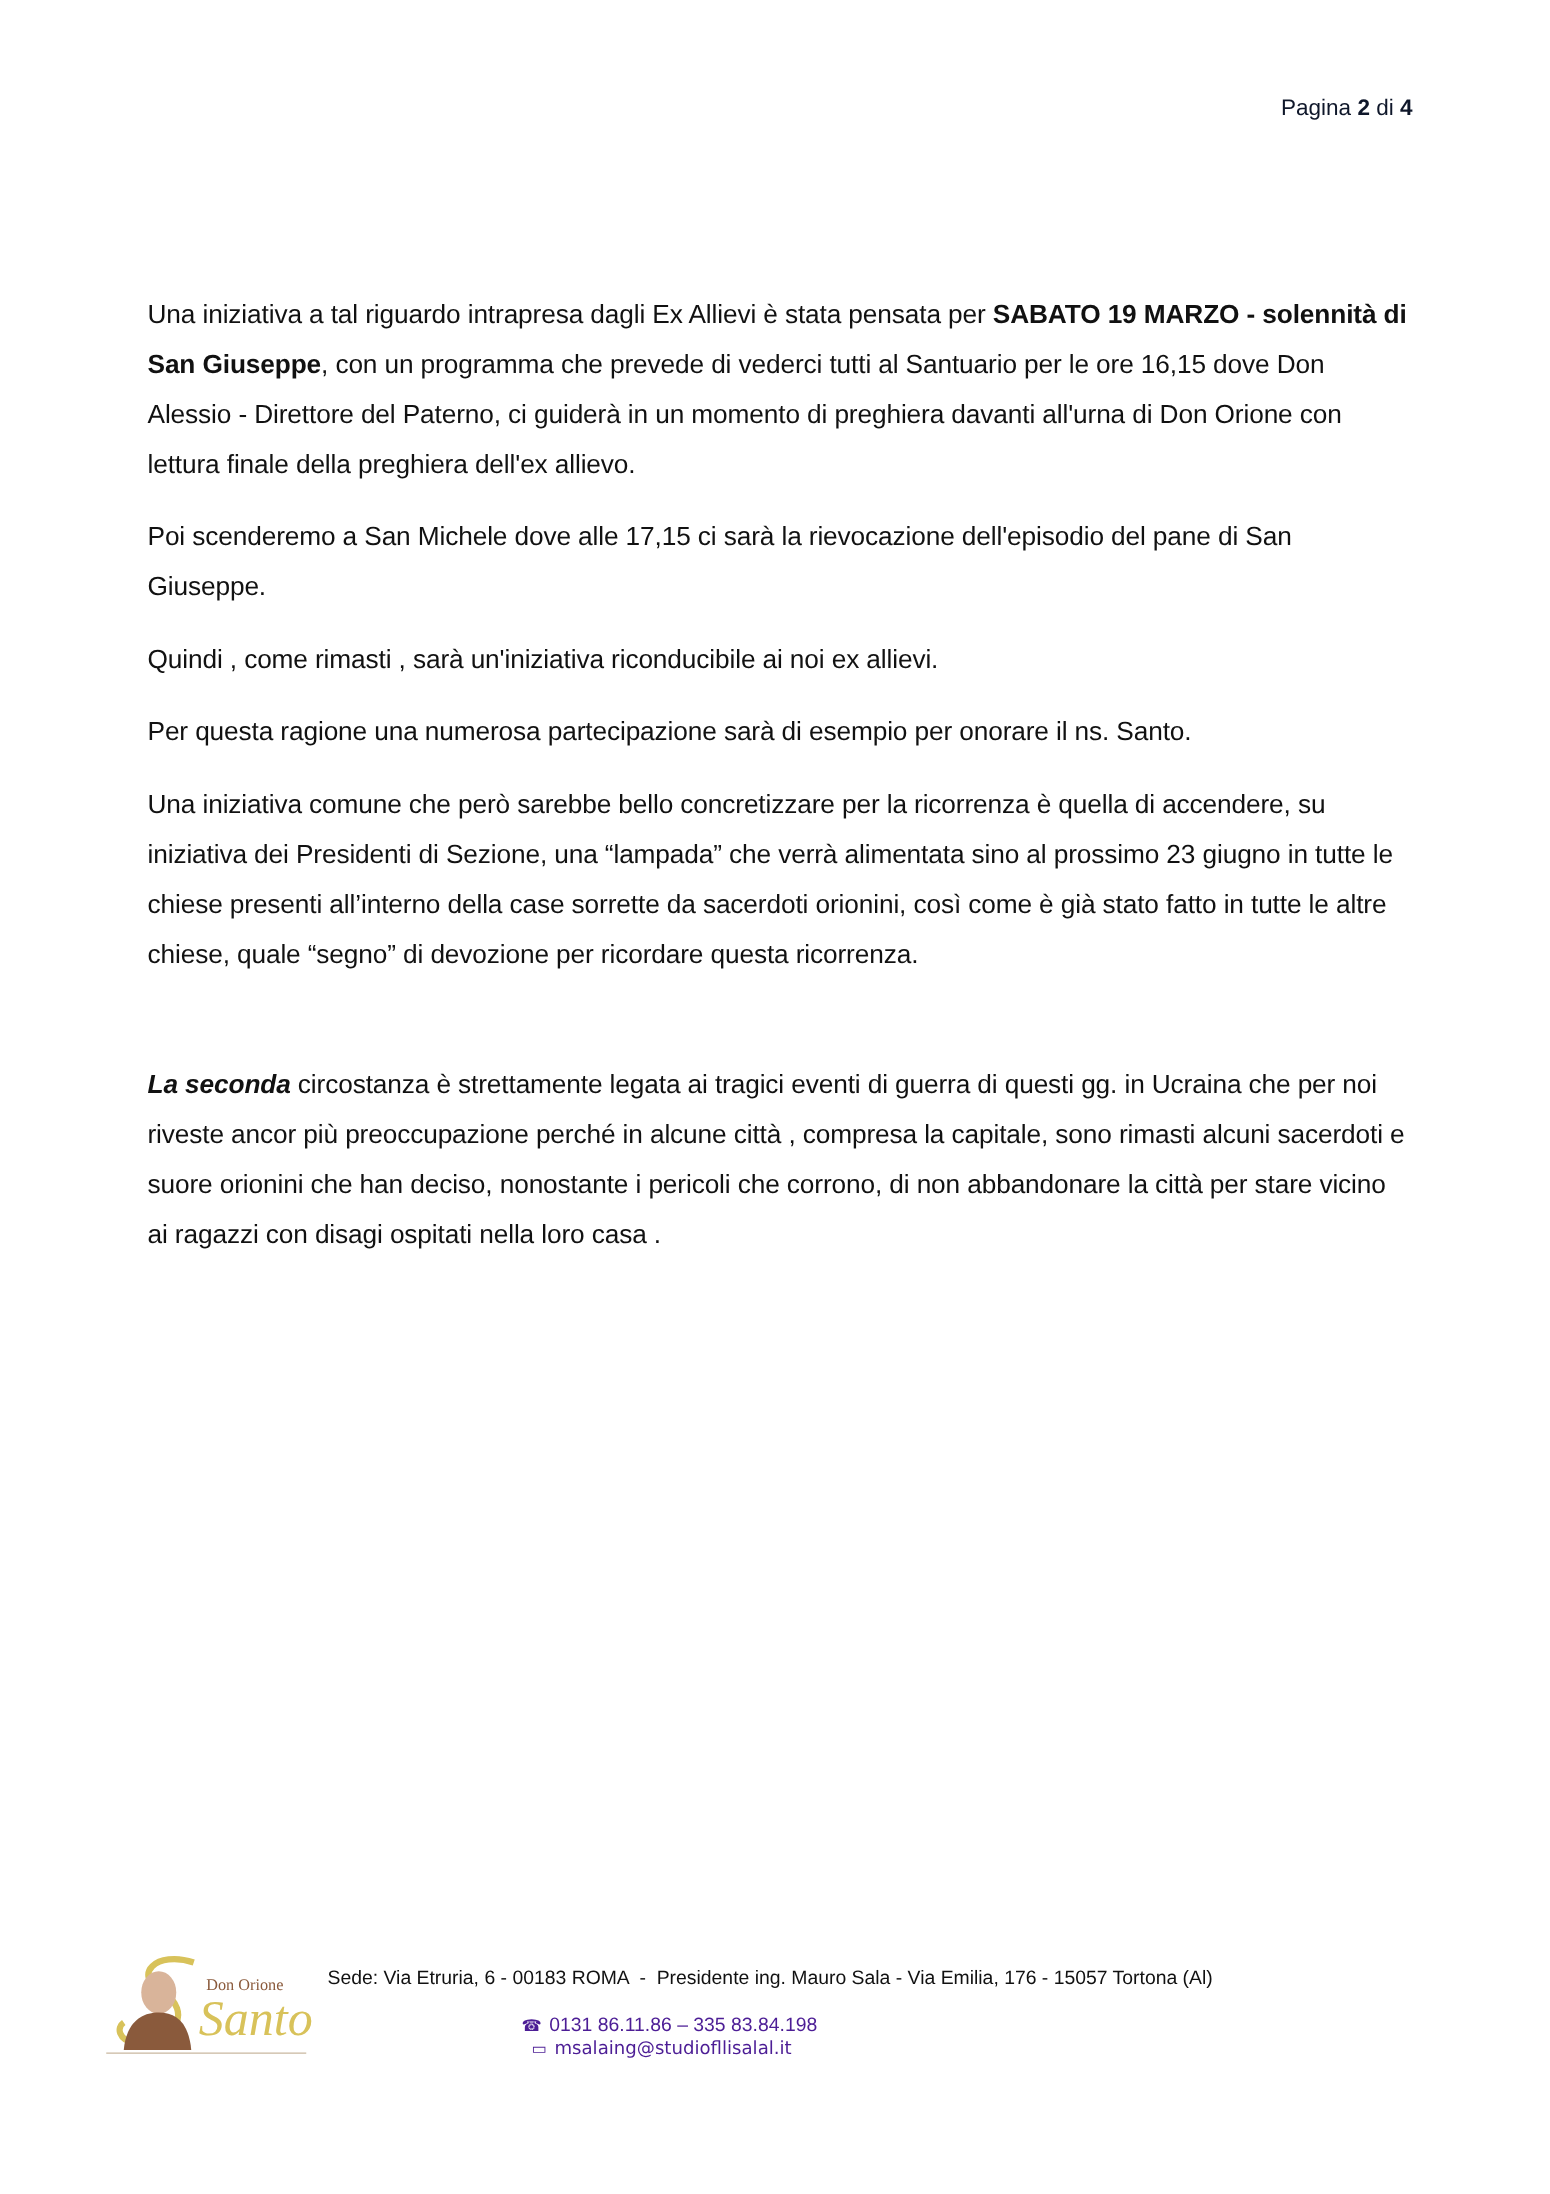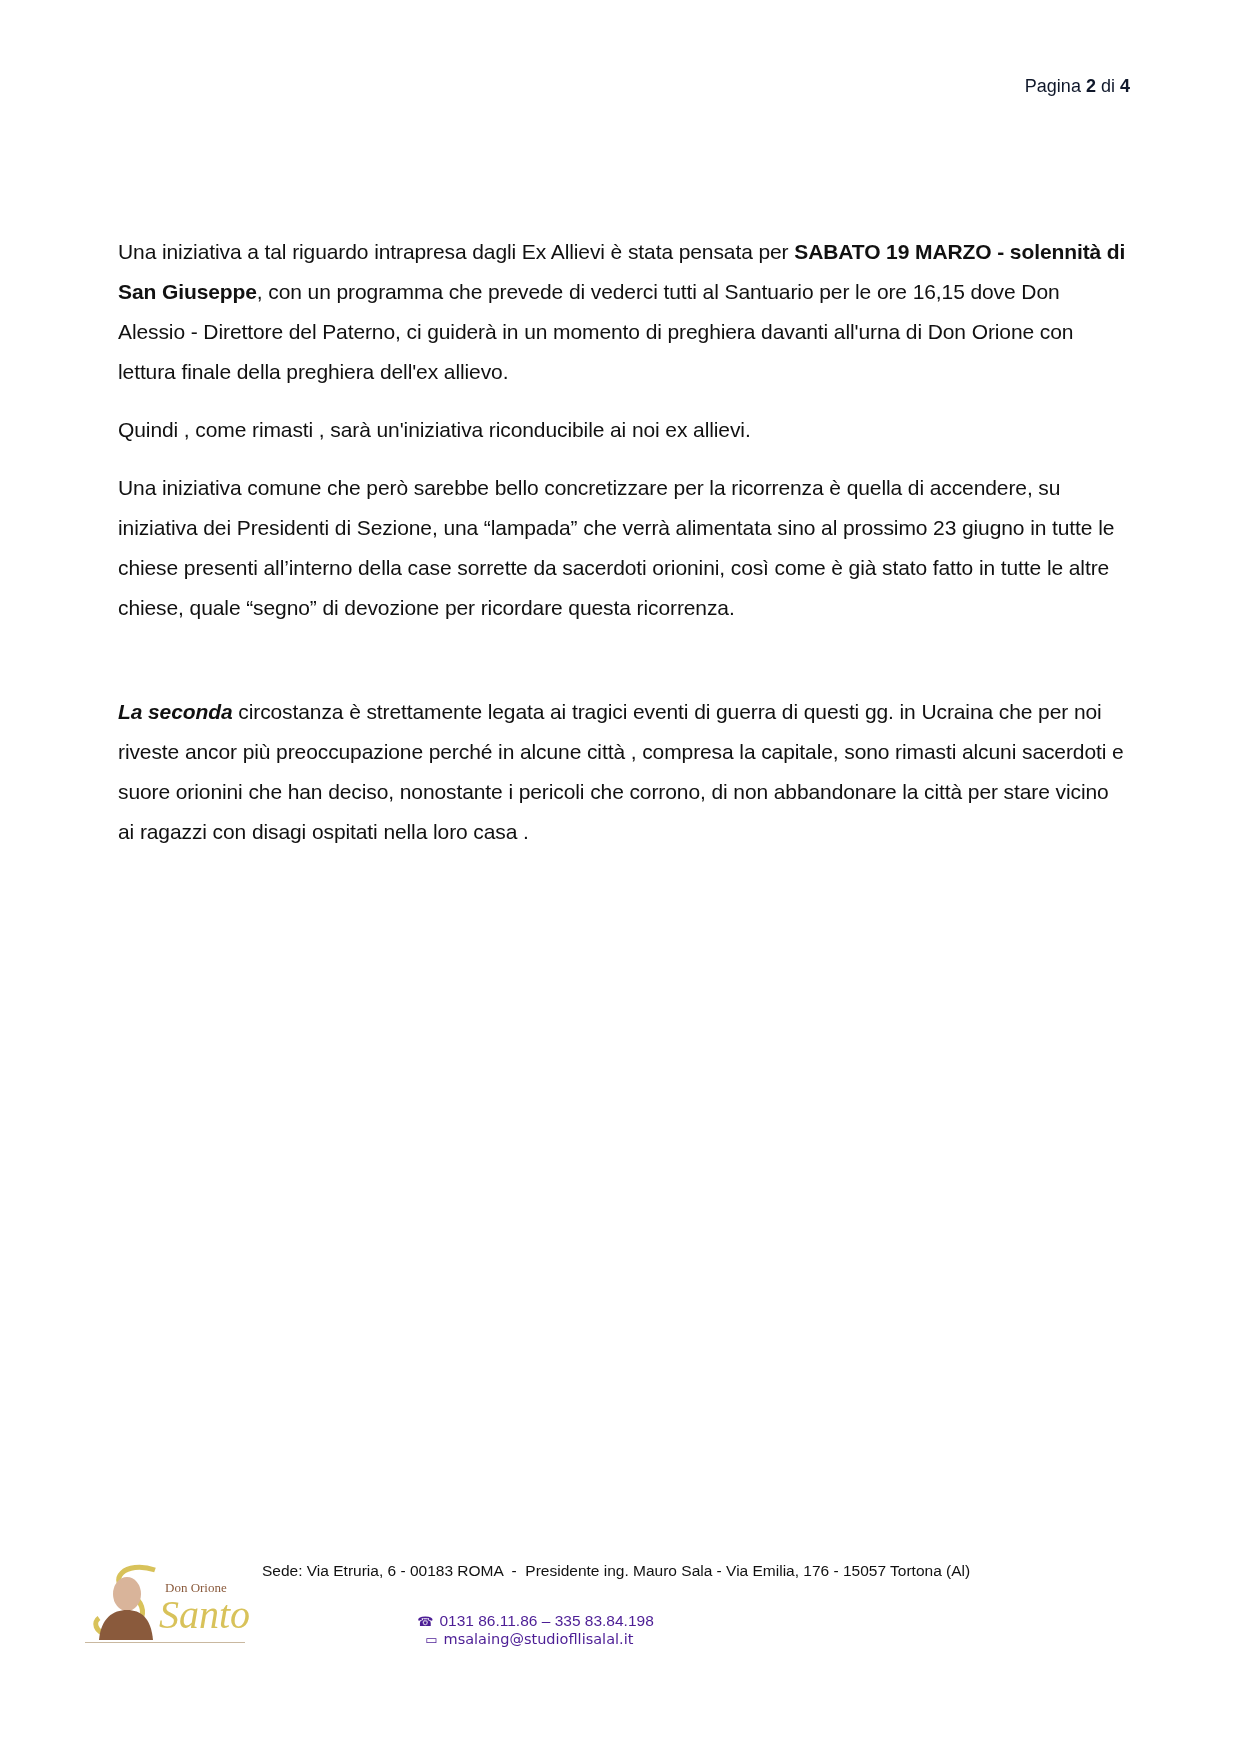--- a/index.html
+++ b/index.html
@@ -16,21 +16,21 @@
     }
     .body-text p { margin: 0 0 18px 0; }
     .body-text p.gap-before { margin-top: 64px; }
     .bold { font-weight: bold; }
     .bold-italic { font-weight: bold; font-style: italic; }
 
     .footer { position: absolute; left: 0; top: 1560px; width: 1240px; height: 100px; }
     .logo { position: absolute; left: 85px; top: 2px; width: 165px; height: 80px; }
     .logo-underline { position: absolute; left: 85px; top: 82px; width: 160px; height: 1px; background: #c9b8a0; }
     .footer-line1 {
-      position: absolute; left: 262px; top: 2px;
+      position: absolute; left: 262px; top: 14px;
       font-family: "Liberation Sans", sans-serif; font-size: 15.5px; color: #111;
       white-space: pre;
     }
     .footer-line2 {
       position: absolute; left: 400px; top: 34px;
       font-family: "Liberation Sans", sans-serif; font-size: 15.5px; color: #4c1d95;
       white-space: pre;
     }
     .footer-line2 .email { font-family: "DejaVu Sans", sans-serif; font-size: 14.5px; }
     .icon { display: inline-block; margin-right: 6px; font-size: 13px; }
@@ -40,21 +40,23 @@
 
 <div class="page-number">
   <span>Pagina</span>
   <b>2</b>
   <span>di</span>
   <b>4</b>
 </div>
 
 <div class="body-text">
   <p><span>Una iniziativa a tal riguardo intrapresa dagli Ex Allievi è stata pensata per </span><span class="bold">SABATO 19 MARZO - solennità di San Giuseppe</span><span>, con un programma che prevede di vederci tutti al Santuario per le ore 16,15 dove Don Alessio - Direttore del Paterno, ci guiderà in un momento di preghiera davanti all'urna di Don Orione con lettura finale della preghiera dell'ex allievo.</span></p>
+  <p>Poi scenderemo a San Michele dove alle 17,15 ci sarà la rievocazione dell'episodio del pane di San Giuseppe.</p>
   <p>Quindi , come rimasti , sarà un'iniziativa riconducibile  ai noi ex allievi.</p>
+  <p>Per questa ragione una numerosa partecipazione sarà di esempio per onorare il ns. Santo.</p>
   <p>Una iniziativa comune che però sarebbe bello concretizzare per la ricorrenza è quella di accendere, su iniziativa dei Presidenti di Sezione, una “lampada” che verrà alimentata sino al prossimo 23 giugno in tutte le chiese presenti all’interno della case sorrette da sacerdoti orionini, così come è già stato fatto in tutte le altre chiese, quale “segno” di devozione per ricordare questa ricorrenza.</p>
   <p class="gap-before"><span class="bold-italic">La seconda</span><span> circostanza è strettamente legata ai tragici eventi di guerra di questi gg. in Ucraina che per noi riveste ancor più preoccupazione perché in alcune città , compresa la capitale, sono rimasti alcuni sacerdoti e suore orionini che han deciso, nonostante i pericoli che corrono,  di non abbandonare la città per stare vicino ai ragazzi con disagi  ospitati nella loro casa .</span></p>
 </div>
 
 <div class="footer">
   <svg class="logo" viewBox="0 0 165 80">
 
     <path d="M70 8 C40 -2 20 18 45 32 C70 46 55 75 22 72 C10 70 8 60 14 56" fill="none" stroke="#d8c25a" stroke-width="5"></path>
 
     <ellipse cx="42" cy="32" rx="14" ry="17" fill="#d9b49a"></ellipse>

